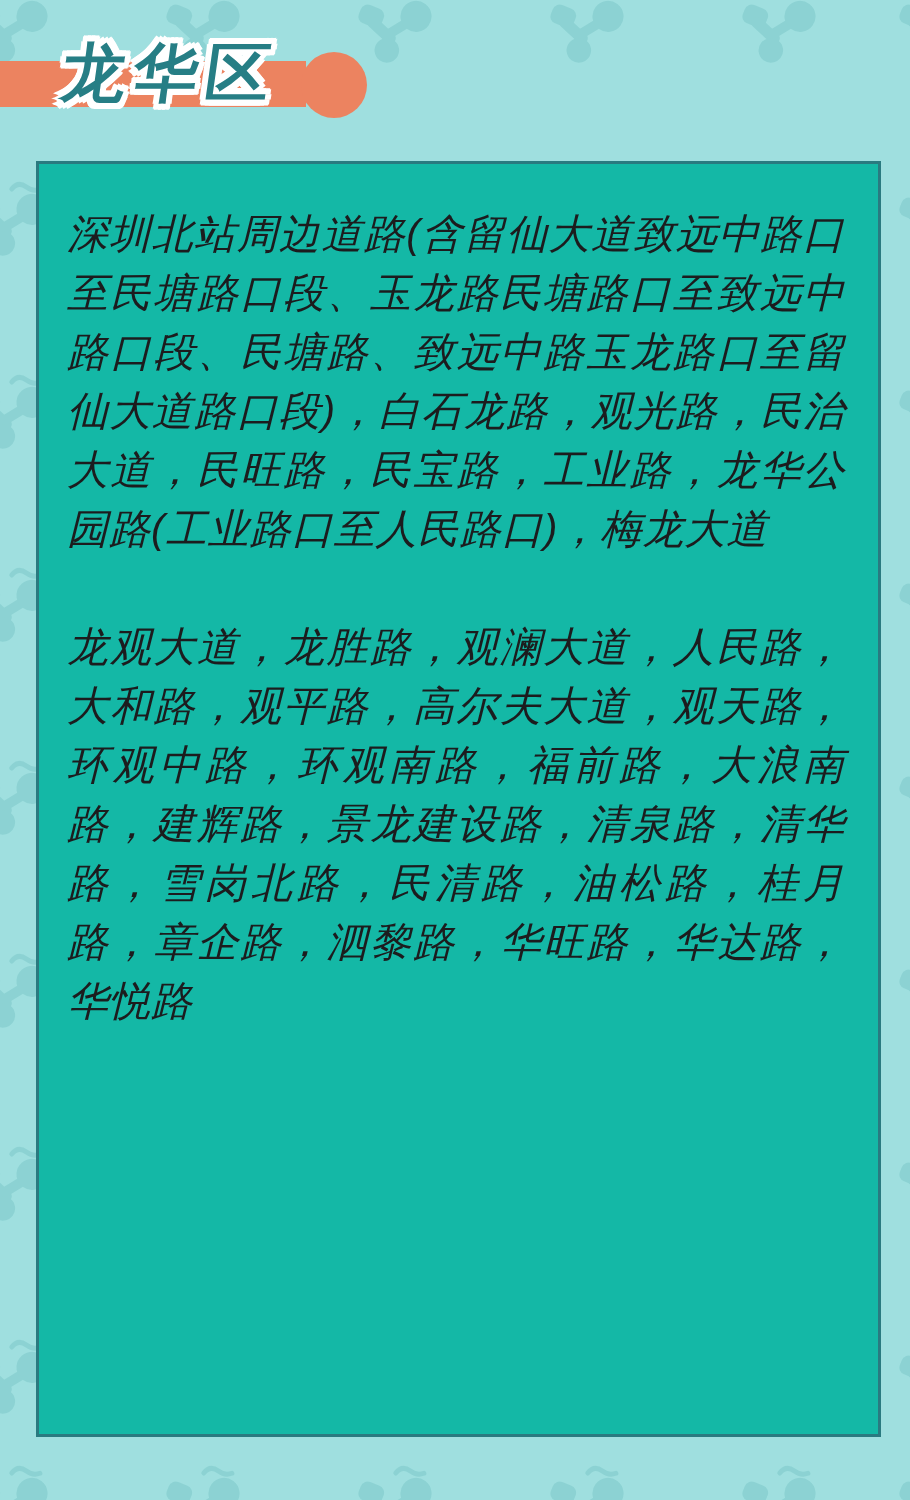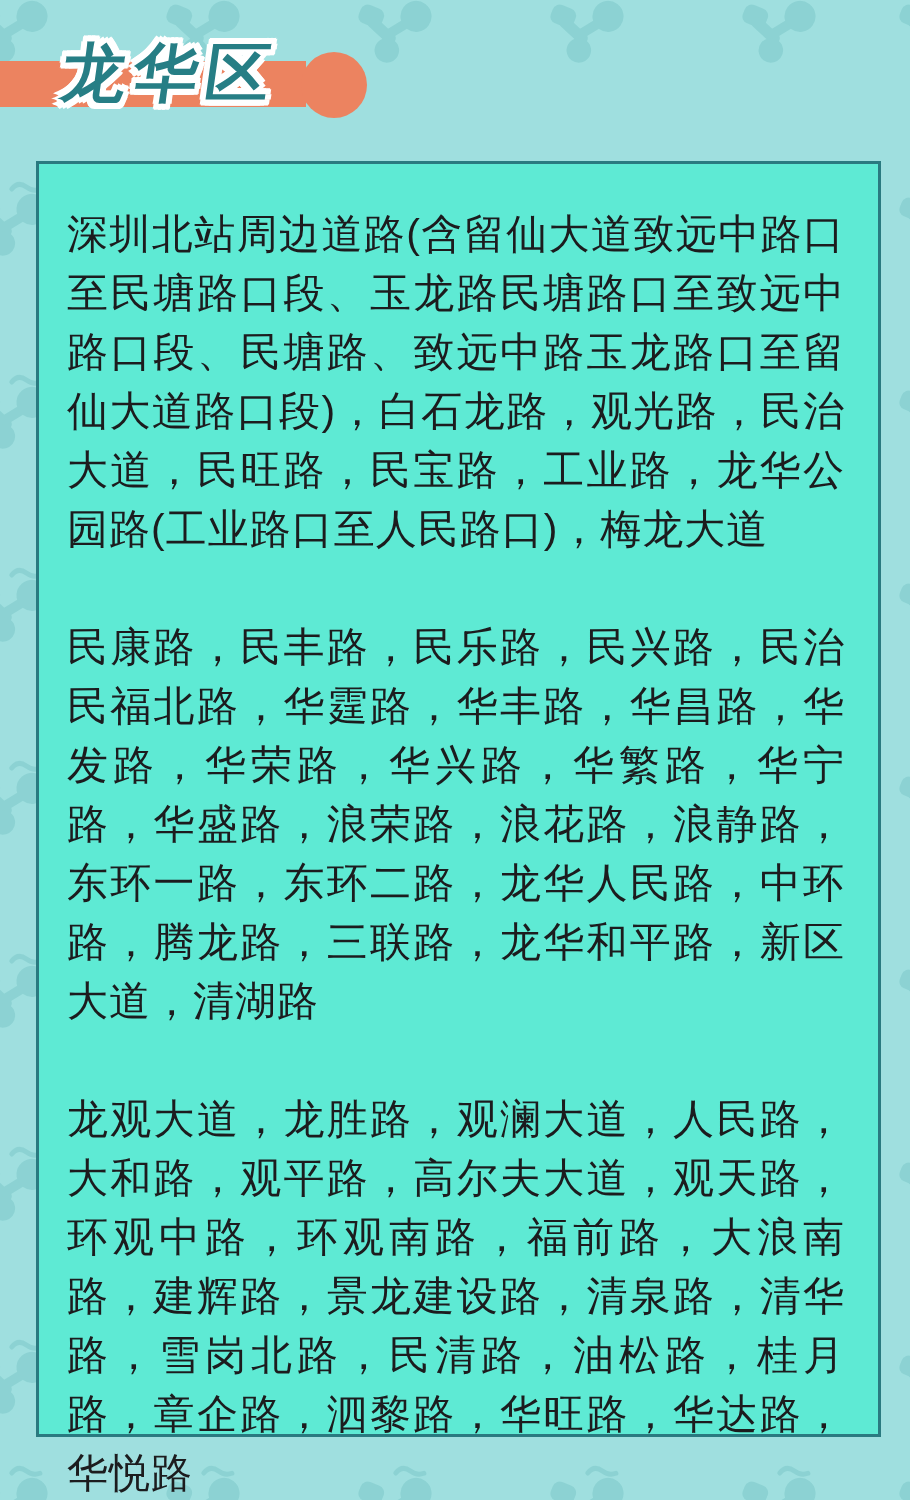--- a/index.html
+++ b/index.html
@@ -38,24 +38,25 @@
     color:#267e85;
     transform:skewX(-8deg);
     text-shadow:
       -5px -5px 0 #fff, 5px -5px 0 #fff, -5px 5px 0 #fff, 5px 5px 0 #fff,
       -6px 0 0 #fff, 6px 0 0 #fff, 0 -6px 0 #fff, 0 6px 0 #fff,
       -4px 6px 0 #fff, 4px 6px 0 #fff, -4px -6px 0 #fff, 4px -6px 0 #fff;
   }
   .card{
     position:absolute;left:36px;top:161px;right:29px;bottom:63px;
     z-index:1;
-    background:#5eead4;
+    background:#14b8a6;
     border:3px solid #2a7a80;
     box-sizing:border-box;
     padding:41px 33px 20px 28px;
+    font-style:italic;
   }
   .card p{
     margin:0 0 59px 0;
     font-size:41px;
     line-height:59px;
     letter-spacing:1px;
     color:#1c1c1e;
     text-align:justify;
     text-justify:inter-ideograph;
   }
@@ -500,15 +501,14 @@
   </div>
 
 <header class="header">
   <div class="title-bar"></div>
   <div class="title-circle"></div>
   <h1 class="page-title">龙华区</h1>
 </header>
 
 <main class="card">
   <p>深圳北站周边道路(含留仙大道致远中路口至民塘路口段、玉龙路民塘路口至致远中路口段、民塘路、致远中路玉龙路口至留仙大道路口段)，白石龙路，观光路，民治大道，民旺路，民宝路，工业路，龙华公园路(工业路口至人民路口)，梅龙大道</p>
-  <p>民康路，民丰路，民乐路，民兴路，民治民福北路，华霆路，华丰路，华昌路，华发路，华荣路，华兴路，华繁路，华宁路，华盛路，浪荣路，浪花路，浪静路，东环一路，东环二路，龙华人民路，中环路，腾龙路，三联路，龙华和平路，新区大道，清湖路</p>
   <p>龙观大道，龙胜路，观澜大道，人民路，大和路，观平路，高尔夫大道，观天路，环观中路，环观南路，福前路，大浪南路，建辉路，景龙建设路，清泉路，清华路，雪岗北路，民清路，油松路，桂月路，章企路，泗黎路，华旺路，华达路，华悦路</p>
 </main>
 
 </body></html>

